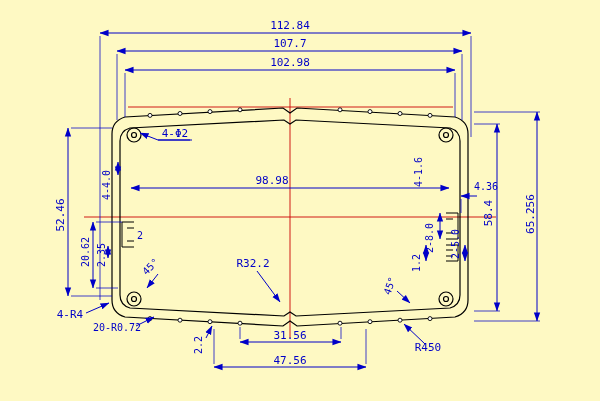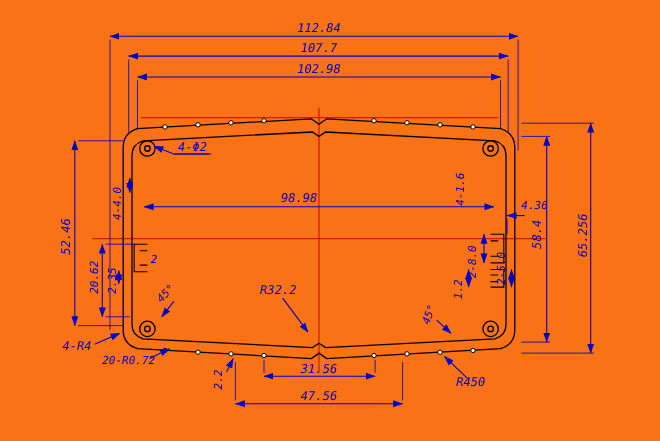--- a/index.html
+++ b/index.html
@@ -8,22 +8,21 @@
     width: 600px;
     height: 401px;
     background: #ffffff;
     overflow: hidden;
     font-family: "DejaVu Sans Mono", "Liberation Mono", monospace;
   }
   .canvas-wrap {
     position: relative;
     width: 600px;
     height: 401px;
-    background: #f97316;
-    font-style: italic;
+    background: #fef9c3;
   }
   svg text {
     font-family: "DejaVu Sans Mono", "Liberation Mono", monospace;
     font-size: 11px;
     fill: #0000c8;
   }
   svg text.small {
     font-size: 10px;
   }
 </style>

